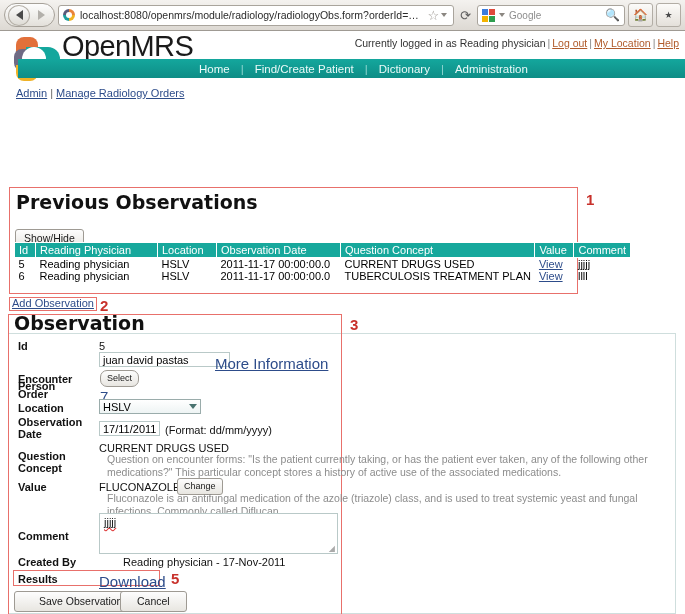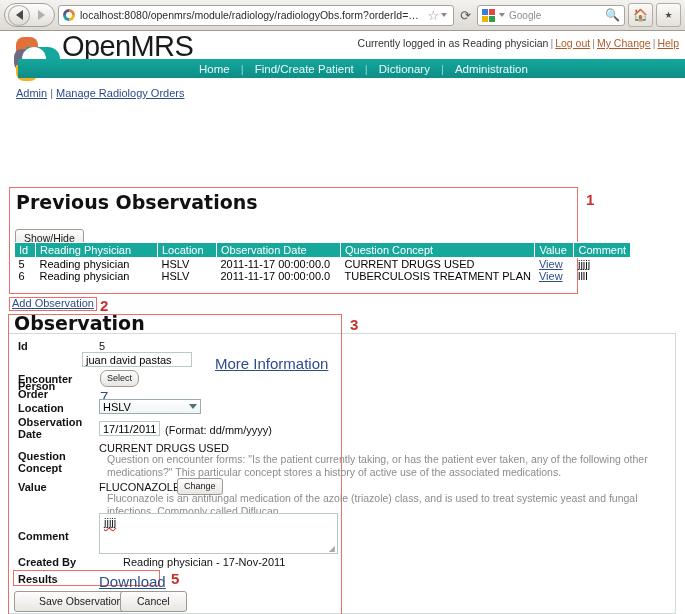--- a/index.html
+++ b/index.html
@@ -152,21 +152,21 @@
     <div class="logo-ring">
       <span class="seg" style="left:2px;top:0;width:22px;height:16px;background:#e2703a;border-radius:8px 8px 0 0"></span>
       <span class="seg" style="left:0;top:12px;width:16px;height:22px;background:#6f6a84;border-radius:8px 0 0 8px"></span>
       <span class="seg" style="left:2px;top:28px;width:22px;height:16px;background:#efb227;border-radius:0 0 8px 8px"></span>
       <span class="seg" style="left:12px;top:10px;width:34px;height:24px;background:#14a79d;border-radius:0 12px 12px 0"></span>
       <span class="seg" style="left:8px;top:10px;width:24px;height:24px;background:#ffffff;border-radius:50%"></span>
     </div>
   </div>
   <div class="brand">OpenMRS</div>
   <div class="userbar">
-    <span>Currently logged in as Reading physician</span><span class="sep">|</span><a href="#">Log out</a><span class="sep">|</span><a href="#">My Change</a><span class="sep">|</span><a href="#">Help</a>
+    <span>Currently logged in as Reading physician</span><span class="sep">|</span><a href="#">Log out</a><span class="sep">|</span><a href="#">My Location</a><span class="sep">|</span><a href="#">Help</a>
   </div>
   <div class="navstrip">
     <div class="items">
       <a href="#">Home</a>
       <span class="vsep">|</span>
       <a href="#">Find/Create Patient</a>
       <span class="vsep">|</span>
       <a href="#">Dictionary</a>
       <span class="vsep">|</span>
       <a href="#">Administration</a>
@@ -228,21 +228,21 @@
   <div class="innerbox" style="left:8px;top:255px;width:668px;height:281px;"></div>
   <div class="redbox" style="left:8px;top:236px;width:334px;height:305px;"></div>
   <div class="rednum" style="left:350px;top:238px;">3</div>
 
   <div style="position:absolute;left:14px;top:234px;" class="sect-title">Observation</div>
 
   <div class="frm lbl" style="left:18px;top:262px;">Id</div>
   <div class="frm val" style="left:99px;top:262px;">5</div>
 
   <div class="frm lbl" style="left:18px;top:277px;margin-top:25px;">Person</div>
-  <div class="frm txtin" style="left:82px;top:274px;width:110px;height:15px;line-height:13px;">juan david pastas</div>
+  <div class="frm txtin" style="left:99px;top:274px;width:131px;height:15px;line-height:13px;">juan david pastas</div>
   <a href="#" class="frm lnk" style="left:215px;top:277px;">More Information</a>
 
   <div class="frm lbl" style="left:18px;top:295px;">Encounter</div>
   <div class="btn small" style="position:absolute;left:100px;top:292px;border-radius:7px;">Select</div>
 
   <div class="frm lbl" style="left:18px;top:310px;">Order</div>
   <a href="#" class="frm lnk" style="left:100px;top:310px;">7</a>
 
   <div class="frm lbl" style="left:18px;top:324px;">Location</div>
   <div class="frm selin" style="left:99px;top:321px;width:102px;height:15px;">

